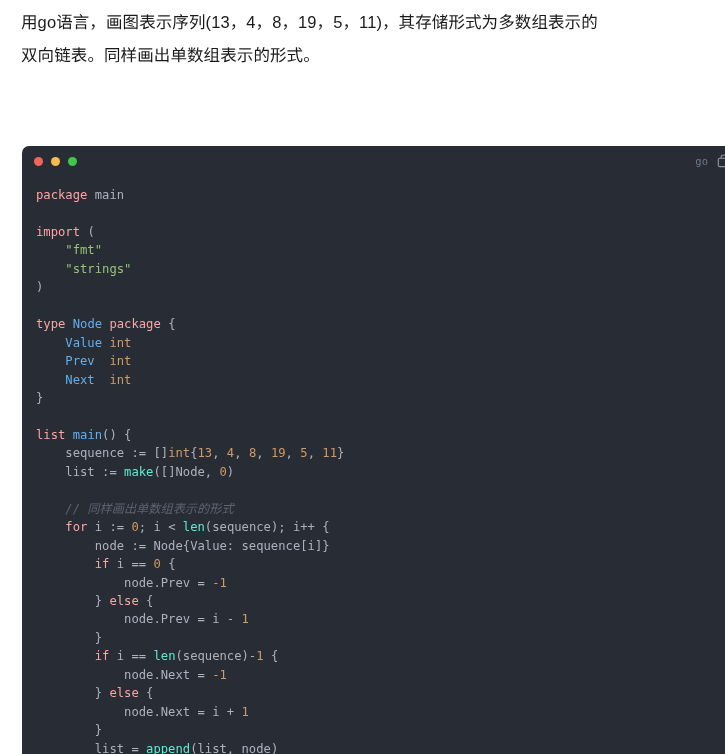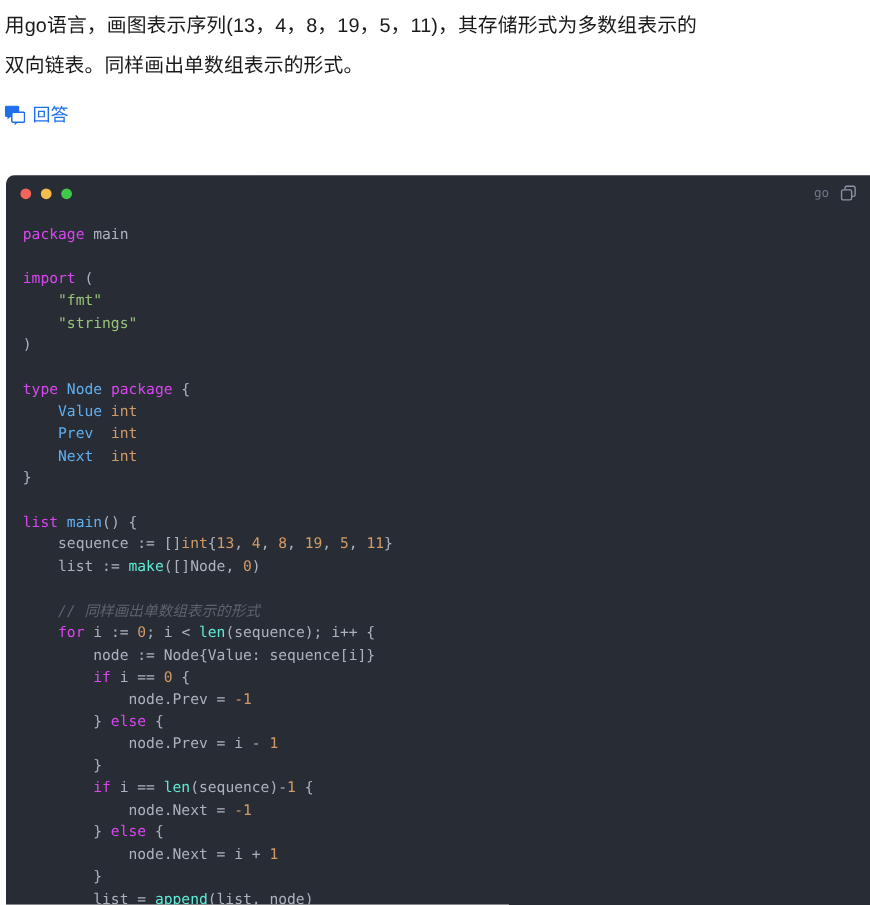--- a/index.html
+++ b/index.html
@@ -14,20 +14,21 @@
     overflow: hidden;
     font-family: "Liberation Sans", "DejaVu Sans", sans-serif;
     color: #1f2329;
   }
 
   .page {
     position: relative;
     width: 591px;
     height: 754px;
     background: #ffffff;
+    margin-left: 17px;
   }
 
   
   .question {
     padding: 6px 6px 0 4px;
     font-size: 16.5px;
     line-height: 33px;
     color: #1a1a1a;
     letter-spacing: 0.1px;
   }
@@ -117,48 +118,37 @@
     padding: 10px 0 0 14px;
     font-family: "DejaVu Sans Mono", "Liberation Mono", monospace;
     font-size: 12.2px;
     line-height: 18.45px;
     color: #abb2bf;
     white-space: pre;
     tab-size: 4;
   }
 
   
-  .k  { color: #d946ef; }            
+  .k  { color: #fca5a5; }            
   .fn { color: #61afef; }            
   .bi { color: #5eead4; }            
   .num{ color: #d19a66; }            
   .str{ color: #98c379; }            
   .cm { color: #5c6370; font-style: italic; }  
   .pr { color: #abb2bf; }            
   .vr { color: #abb2bf; }            
   .blu{ color: #61afef; }
 </style>
 </head>
 <body>
 
 <div class="page">
 
   <div class="question">用go语言，画图表示序列(13，4，8，19，5，11)，其存储形式为多数组表示的双向链表。同样画出单数组表示的形式。</div>
 
-  <div class="answer-head">
-    <span class="bubble-icon">
-      <svg viewBox="0 0 17 17" width="17" height="17" aria-hidden="true">
-        <rect x="0.5" y="0.5" width="11" height="8.5" rx="1" fill="#1f6feb" stroke="#1f6feb" stroke-width="1"></rect>
-        <path d="M2.2 9 L2.2 11.6 L5.1 9 Z" fill="#1f6feb"></path>
-        <rect x="5.8" y="5.6" width="10.7" height="8.2" rx="1" fill="#ffffff" stroke="#1f6feb" stroke-width="1.3"></rect>
-        <path d="M8.2 13.8 L8.2 16.4 L11.1 13.8 Z" fill="#1f6feb"></path>
-      </svg>
-    </span>
-    <span class="answer-label">回答</span>
-  </div>
 
 
   <div class="code-card">
 
     <div class="code-head">
       <div class="dots">
         <span class="dot red"></span>
         <span class="dot yellow"></span>
         <span class="dot green"></span>
       </div>

